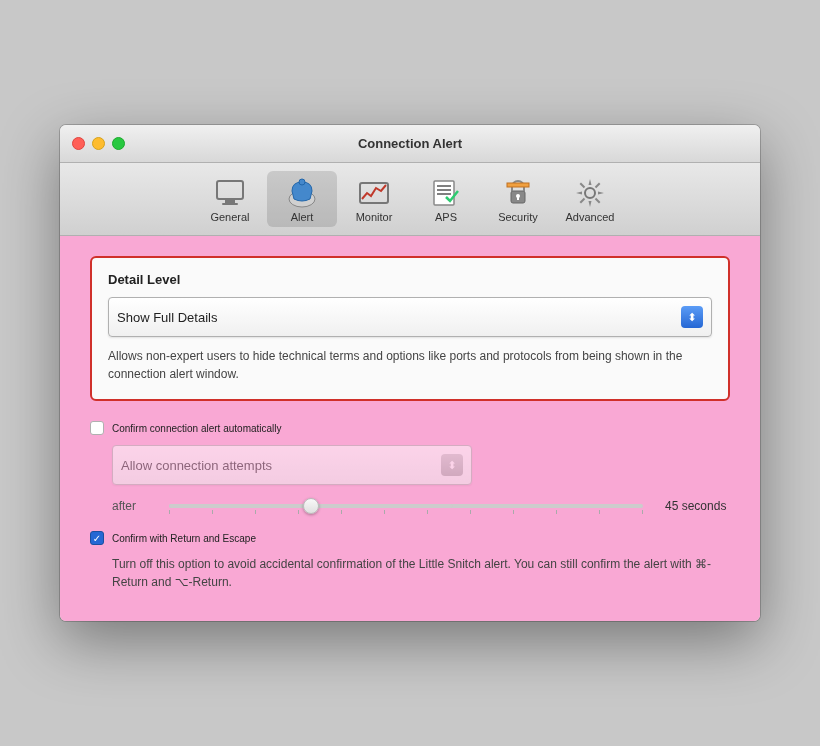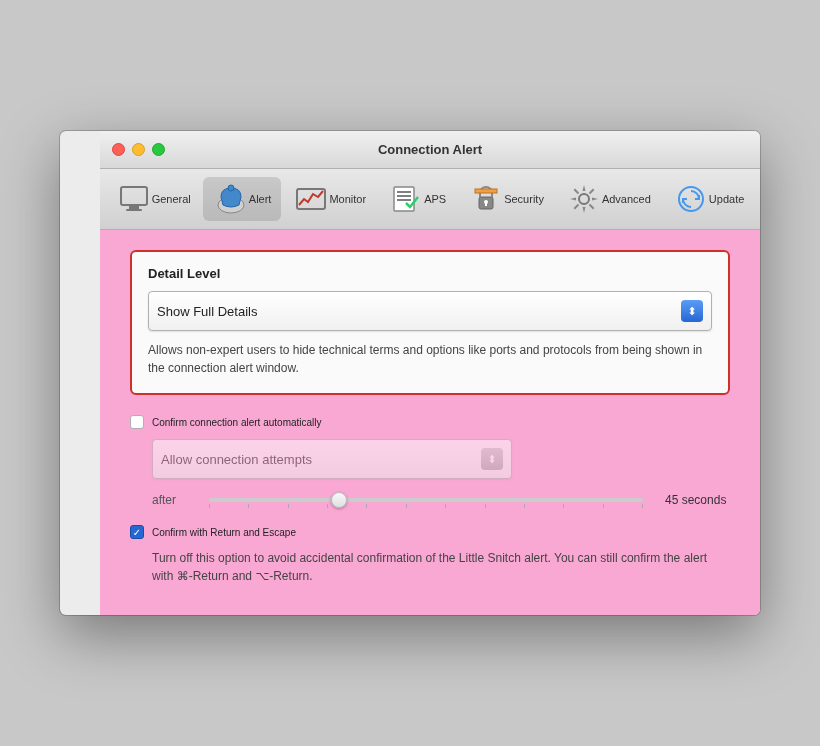--- a/index.html
+++ b/index.html
@@ -13,21 +13,20 @@
       justify-content: center;
       font-family: -apple-system, "Helvetica Neue", Helvetica, Arial, sans-serif;
     }
 
     .window {
       width: 700px;
       background: #ececec;
       border-radius: 6px;
       box-shadow: 0 20px 60px rgba(0,0,0,0.4), 0 0 0 1px rgba(0,0,0,0.2);
       overflow: hidden;
-      padding-left: 40px;
     }
 
     
     .titlebar {
       background: linear-gradient(to bottom, #f0f0f0, #d8d8d8);
       height: 38px;
       display: flex;
       align-items: center;
       justify-content: center;
       border-bottom: 1px solid #b0b0b0;
@@ -64,20 +63,21 @@
       background: linear-gradient(to bottom, #e8e8e8, #d0d0d0);
       border-bottom: 1px solid #b0b0b0;
       padding: 8px 0 8px 0;
       display: flex;
       justify-content: center;
       gap: 2px;
     }
 
     .tool-item {
       display: flex;
+      flex-direction: column;
       align-items: center;
       padding: 4px 10px;
       border-radius: 6px;
       cursor: pointer;
       min-width: 70px;
     }
 
     .tool-item.active {
       background: rgba(0,0,0,0.12);
     }
@@ -362,32 +362,20 @@
           <path d="M30 16 L24 17.5 L24 14.5 Z" fill="#888"></path>
           <path d="M6.3 6.3 L10.5 10.5" stroke="#888" stroke-width="2"></path>
           <path d="M25.7 25.7 L21.5 21.5" stroke="#888" stroke-width="2"></path>
           <path d="M25.7 6.3 L21.5 10.5" stroke="#888" stroke-width="2"></path>
           <path d="M6.3 25.7 L10.5 21.5" stroke="#888" stroke-width="2"></path>
         </svg>
       </div>
       <span class="tool-label">Advanced</span>
     </div>
 
-    <div class="tool-item">
-      <div class="icon-box">
-        <svg width="32" height="32" viewBox="0 0 32 32">
-          <circle cx="16" cy="16" r="12" fill="none" stroke="#4499ee" stroke-width="2"></circle>
-          <path d="M16 8 A8 8 0 0 1 24 16" fill="none" stroke="#4499ee" stroke-width="2"></path>
-          <polyline points="24,12 24,16 20,16" fill="none" stroke="#4499ee" stroke-width="2"></polyline>
-          <path d="M16 24 A8 8 0 0 1 8 16" fill="none" stroke="#4499ee" stroke-width="2"></path>
-          <polyline points="8,20 8,16 12,16" fill="none" stroke="#4499ee" stroke-width="2"></polyline>
-        </svg>
-      </div>
-      <span class="tool-label">Update</span>
-    </div>
 
   </div>
 
   <div class="content">
 
     <div class="detail-level-box">
       <div class="section-title">Detail Level</div>
 
       <div class="select-row">
         <div class="macos-select">

